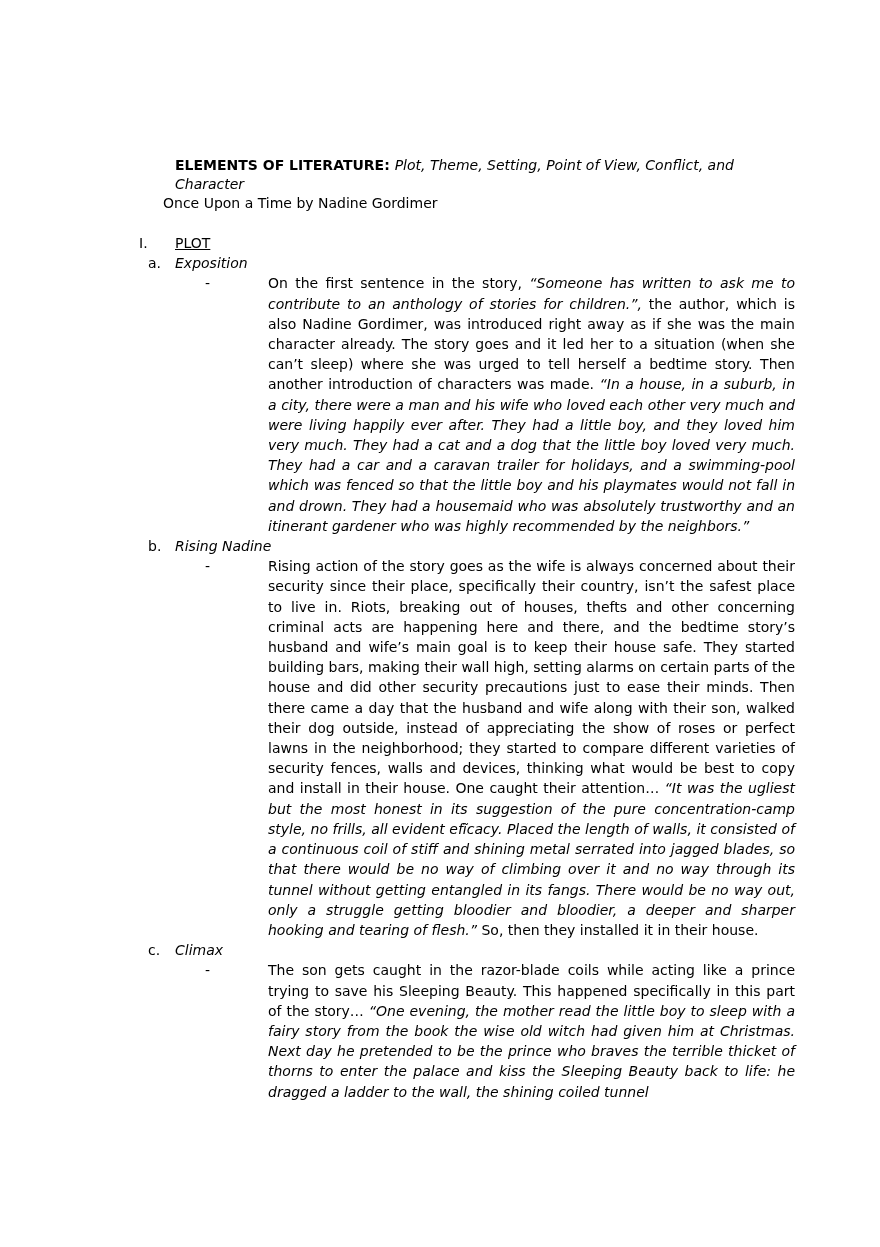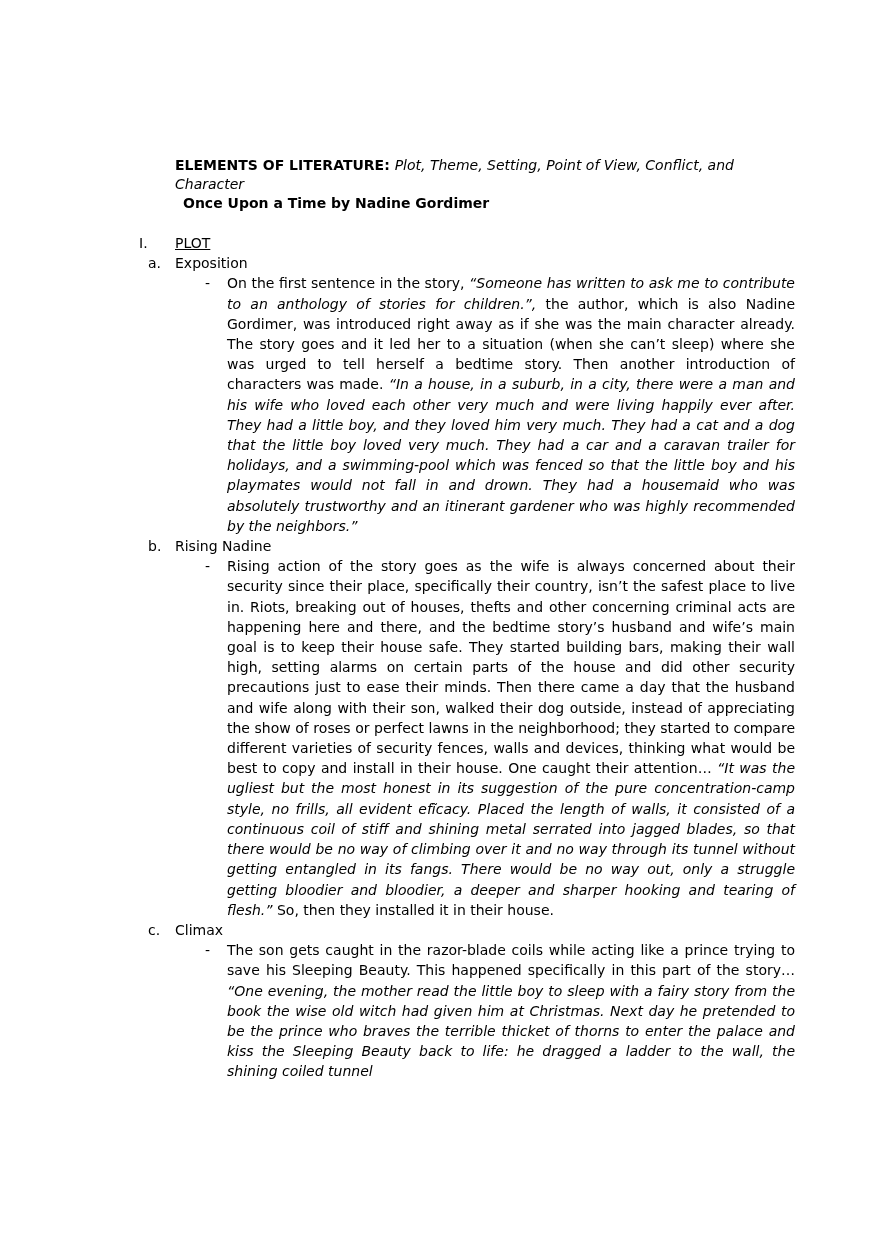--- a/index.html
+++ b/index.html
@@ -20,40 +20,41 @@
     padding: 156px 85px 0 139px;
   }
   .title-block {
     margin-left: 36px;
     line-height: 19px;
   }
   .title-bold { font-weight: bold; font-style: normal; }
   .title-sep  { font-weight: bold; }
   .title-italic { font-style: italic; }
   .subtitle {
-    margin-left: 44px;
+    margin-left: 24px;
     line-height: 19px;
-    font-weight: bold;
+    font-weight: normal;
   }
   .outline {
     margin-top: 20px;
     line-height: 20.2px;
   }
   .sec-head { display: flex; }
   .numeral { flex: 0 0 36px; }
   .sec-title { flex: 1; text-decoration: underline; }
   .sub-head { display: flex; margin-left: 9px; }
   .letter { flex: 0 0 27px; }
-  .sub-title { flex: 1; }
+  .sub-title { flex: 1; font-style: italic; }
   .bullet-row { display: flex; margin-left: 66px; }
   .dash { flex: 0 0 22px; }
   .para {
     flex: 1;
     text-align: justify;
     text-justify: inter-word;
+    margin-left: 41px;
   }
   .para i { font-style: italic; }
 </style>
 </head>
 <body>
 
 <div class="page">
   <div class="content">
 
     <p class="title-block">

